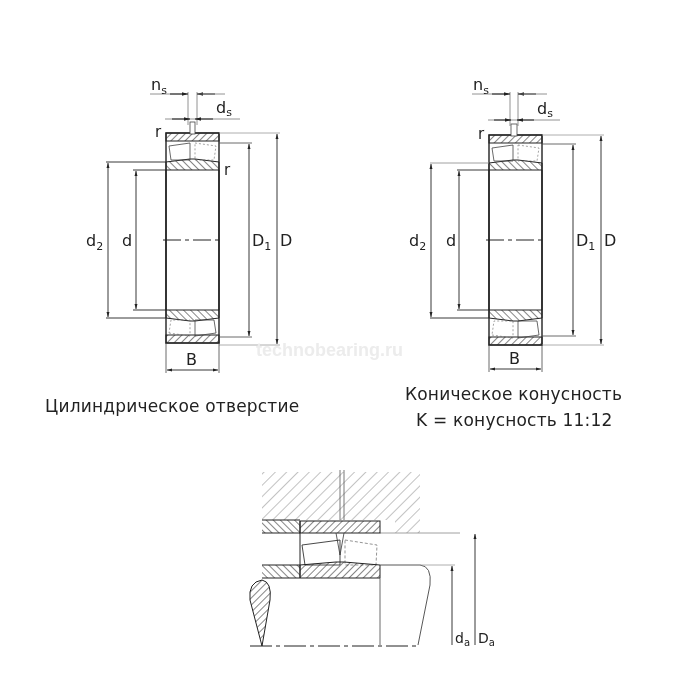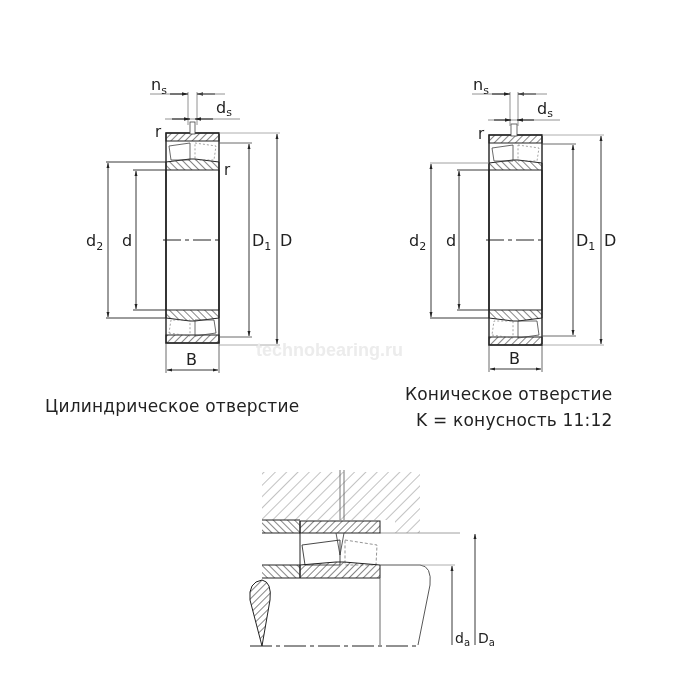--- a/index.html
+++ b/index.html
@@ -189,14 +189,14 @@
     <line x1="452" y1="645" x2="452" y2="566" stroke="#222" stroke-width="0.9" marker-end="url(#arr)"></line>
     <line x1="475" y1="645" x2="475" y2="534" stroke="#222" stroke-width="0.9" marker-end="url(#arr)"></line>
     <text class="lbl" x="455" y="643" font-size="14"><tspan>d</tspan><tspan font-size="10" dy="3">a</tspan></text>
     <text class="lbl" x="478" y="643" font-size="14"><tspan>D</tspan><tspan font-size="10" dy="3">a</tspan></text>
   </g>
 </svg>
 
 <div class="watermark" style="left:256px; top:340px;">technobearing.ru</div>
 
 <div class="cap" style="left:45px; top:396px;">Цилиндрическое отверстие</div>
-<div class="cap" style="left:405px; top:384px;">Коническое отверстие</div>
+<div class="cap" style="left:405px; top:384px;">Коническое конусность</div>
 <div class="cap" style="left:416px; top:410px;">K = конусность 11:12</div>
 
 </body></html>

